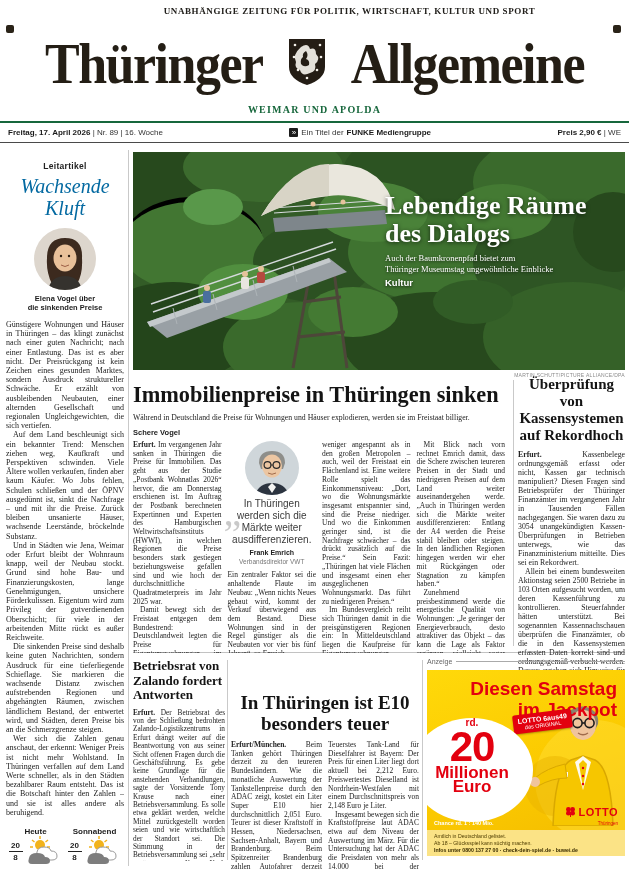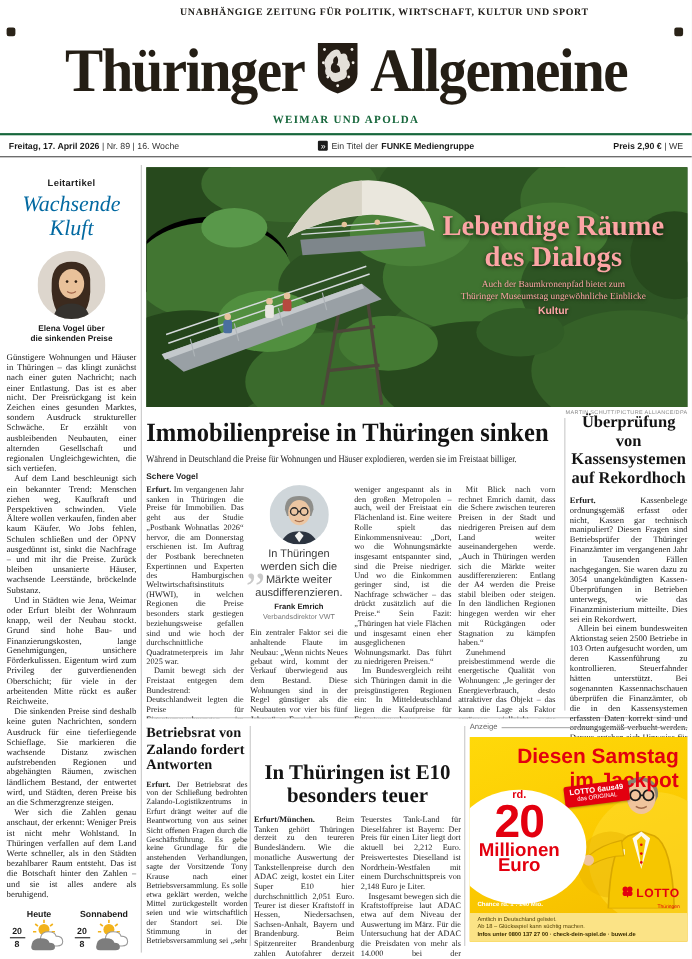--- a/index.html
+++ b/index.html
@@ -6,21 +6,21 @@
   .page{position:relative;width:629px;height:872px;background:#fff;overflow:hidden;
         font-family:"Liberation Serif",serif;color:#1b1b1b;}
   .sans{font-family:"Liberation Sans",sans-serif;}
 
   
   .tagline{position:absolute;top:6px;left:0;width:629px;text-align:center;
            font-weight:bold;font-size:9px;letter-spacing:.6px;color:#22201c;padding-left:35px;}
   .cornermark{position:absolute;top:25px;width:8px;height:8px;background:#2a2318;border-radius:2px;}
   .cm-l{left:6px;} .cm-r{left:613px;}
   .masthead{position:absolute;top:26px;left:0;width:629px;height:76px;display:flex;
-            align-items:center;justify-content:center;gap:10px;}
+            align-items:center;justify-content:center;gap:24px;}
   .mast-word{font-size:52px;font-weight:bold;color:#241e15;letter-spacing:-1.5px;
              transform:scaleY(1.08);white-space:nowrap;}
   .edition{position:absolute;top:104px;left:0;width:629px;text-align:center;
            font-weight:bold;font-size:10px;letter-spacing:1.2px;color:#17673c;}
   .rule-green{position:absolute;top:121px;left:0;width:629px;height:2px;background:#17673c;}
   .dateline{position:absolute;top:126px;left:8px;width:613px;height:13px;display:flex;
             justify-content:space-between;align-items:center;font-size:8px;color:#333;}
   .dl-bold{font-weight:bold;color:#1b1b1b;}
   .dl-center{display:flex;align-items:center;gap:3px;}
   .funke-ico{display:inline-flex;width:9px;height:9px;background:#1b1b1b;color:#fff;
@@ -48,21 +48,21 @@
   .weather{margin-top:10px;display:flex;justify-content:space-around;}
   .wday{text-align:center;}
   .wlabel{font-weight:bold;font-size:8px;font-family:"Liberation Sans",sans-serif;}
   .wrow{display:flex;align-items:center;justify-content:center;gap:2px;}
   .wtemps{font-family:"Liberation Sans",sans-serif;font-weight:bold;font-size:8px;width:14px;}
   .whigh{border-bottom:1px solid #222;padding-bottom:1px;}
   .wlow{padding-top:1px;}
 
   
   .photo{position:absolute;left:133px;top:152px;width:492px;height:218px;overflow:hidden;background:#2f5526;}
-  .photo-overlay{position:absolute;left:252px;top:40px;width:236px;text-align:center;color:#fca5a5;}
+  .photo-overlay{position:absolute;left:252px;top:40px;width:236px;text-align:left;color:#ffffff;}
   .photo-title{font-weight:bold;font-size:26px;line-height:28px;
                text-shadow:0 1px 4px rgba(0,0,0,.65);}
   .photo-sub{margin-top:5px;font-size:8.5px;line-height:10.5px;text-shadow:0 1px 3px rgba(0,0,0,.7);}
   .photo-section{margin-top:3px;font-family:"Liberation Sans",sans-serif;font-weight:bold;
                  font-size:9.5px;text-shadow:0 1px 3px rgba(0,0,0,.7);}
   .credit{position:absolute;top:372px;left:133px;width:492px;text-align:right;
           font-family:"Liberation Sans",sans-serif;font-size:5px;color:#8a8a8a;letter-spacing:.3px;}
 
   
   .main-art{position:absolute;left:133px;top:381px;width:372px;}

